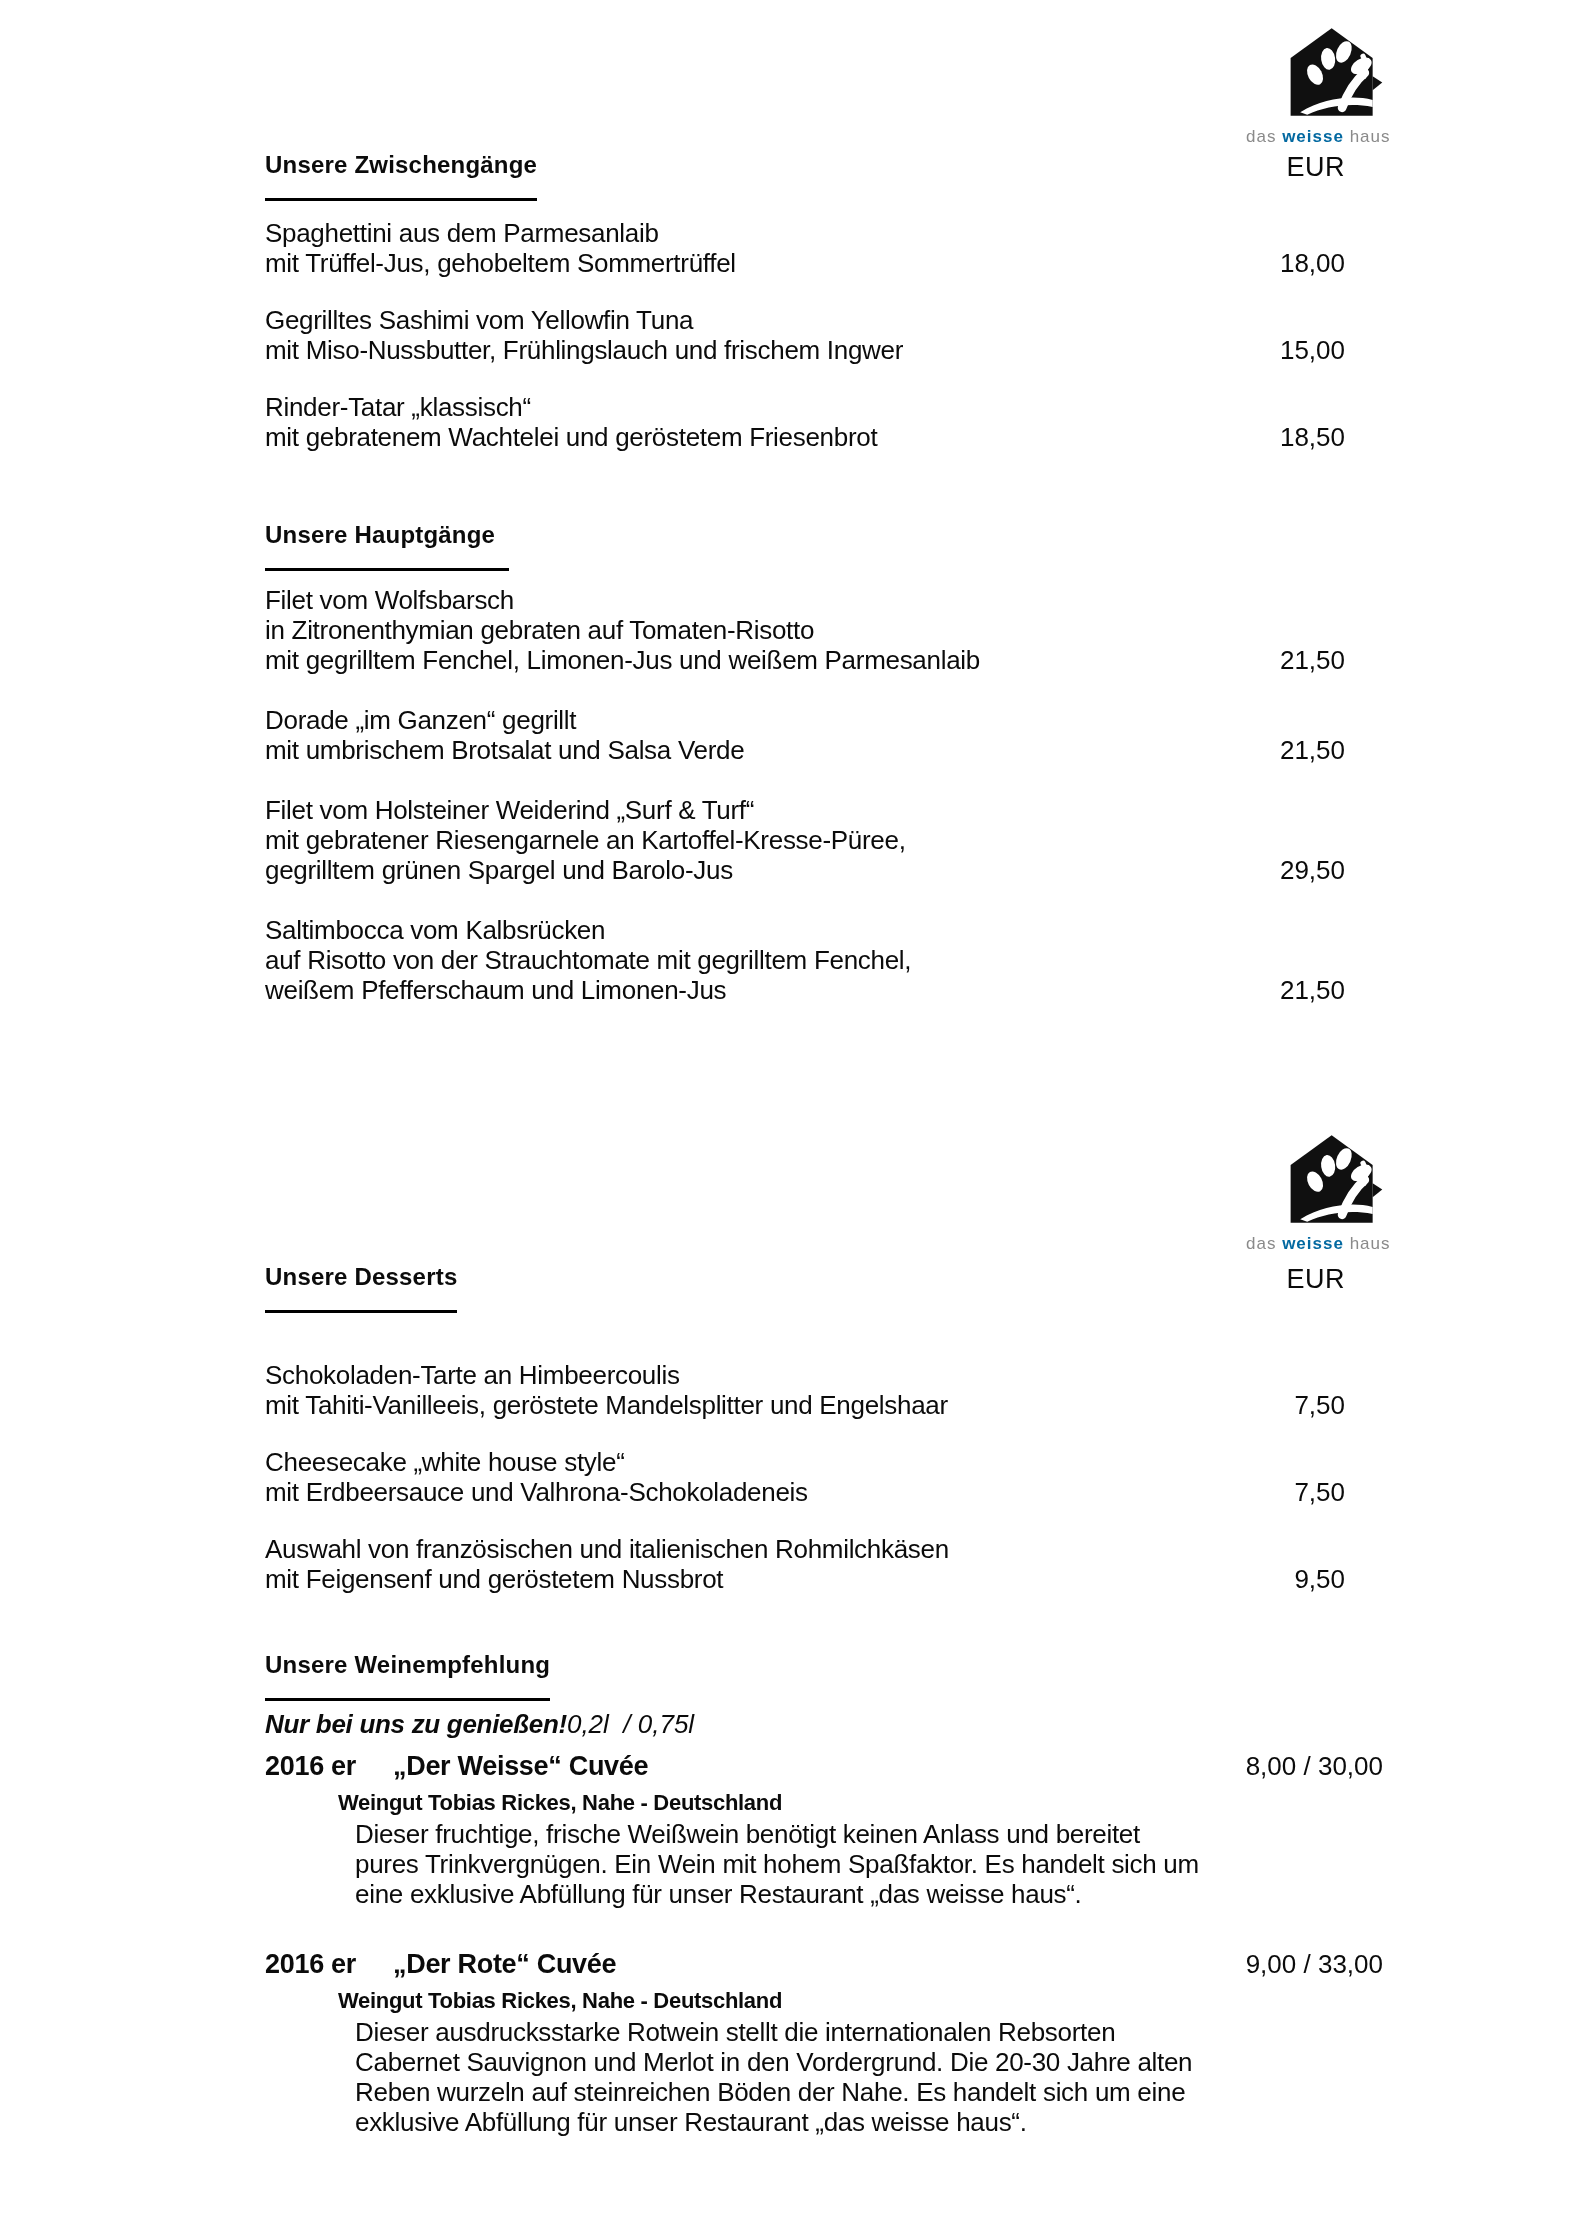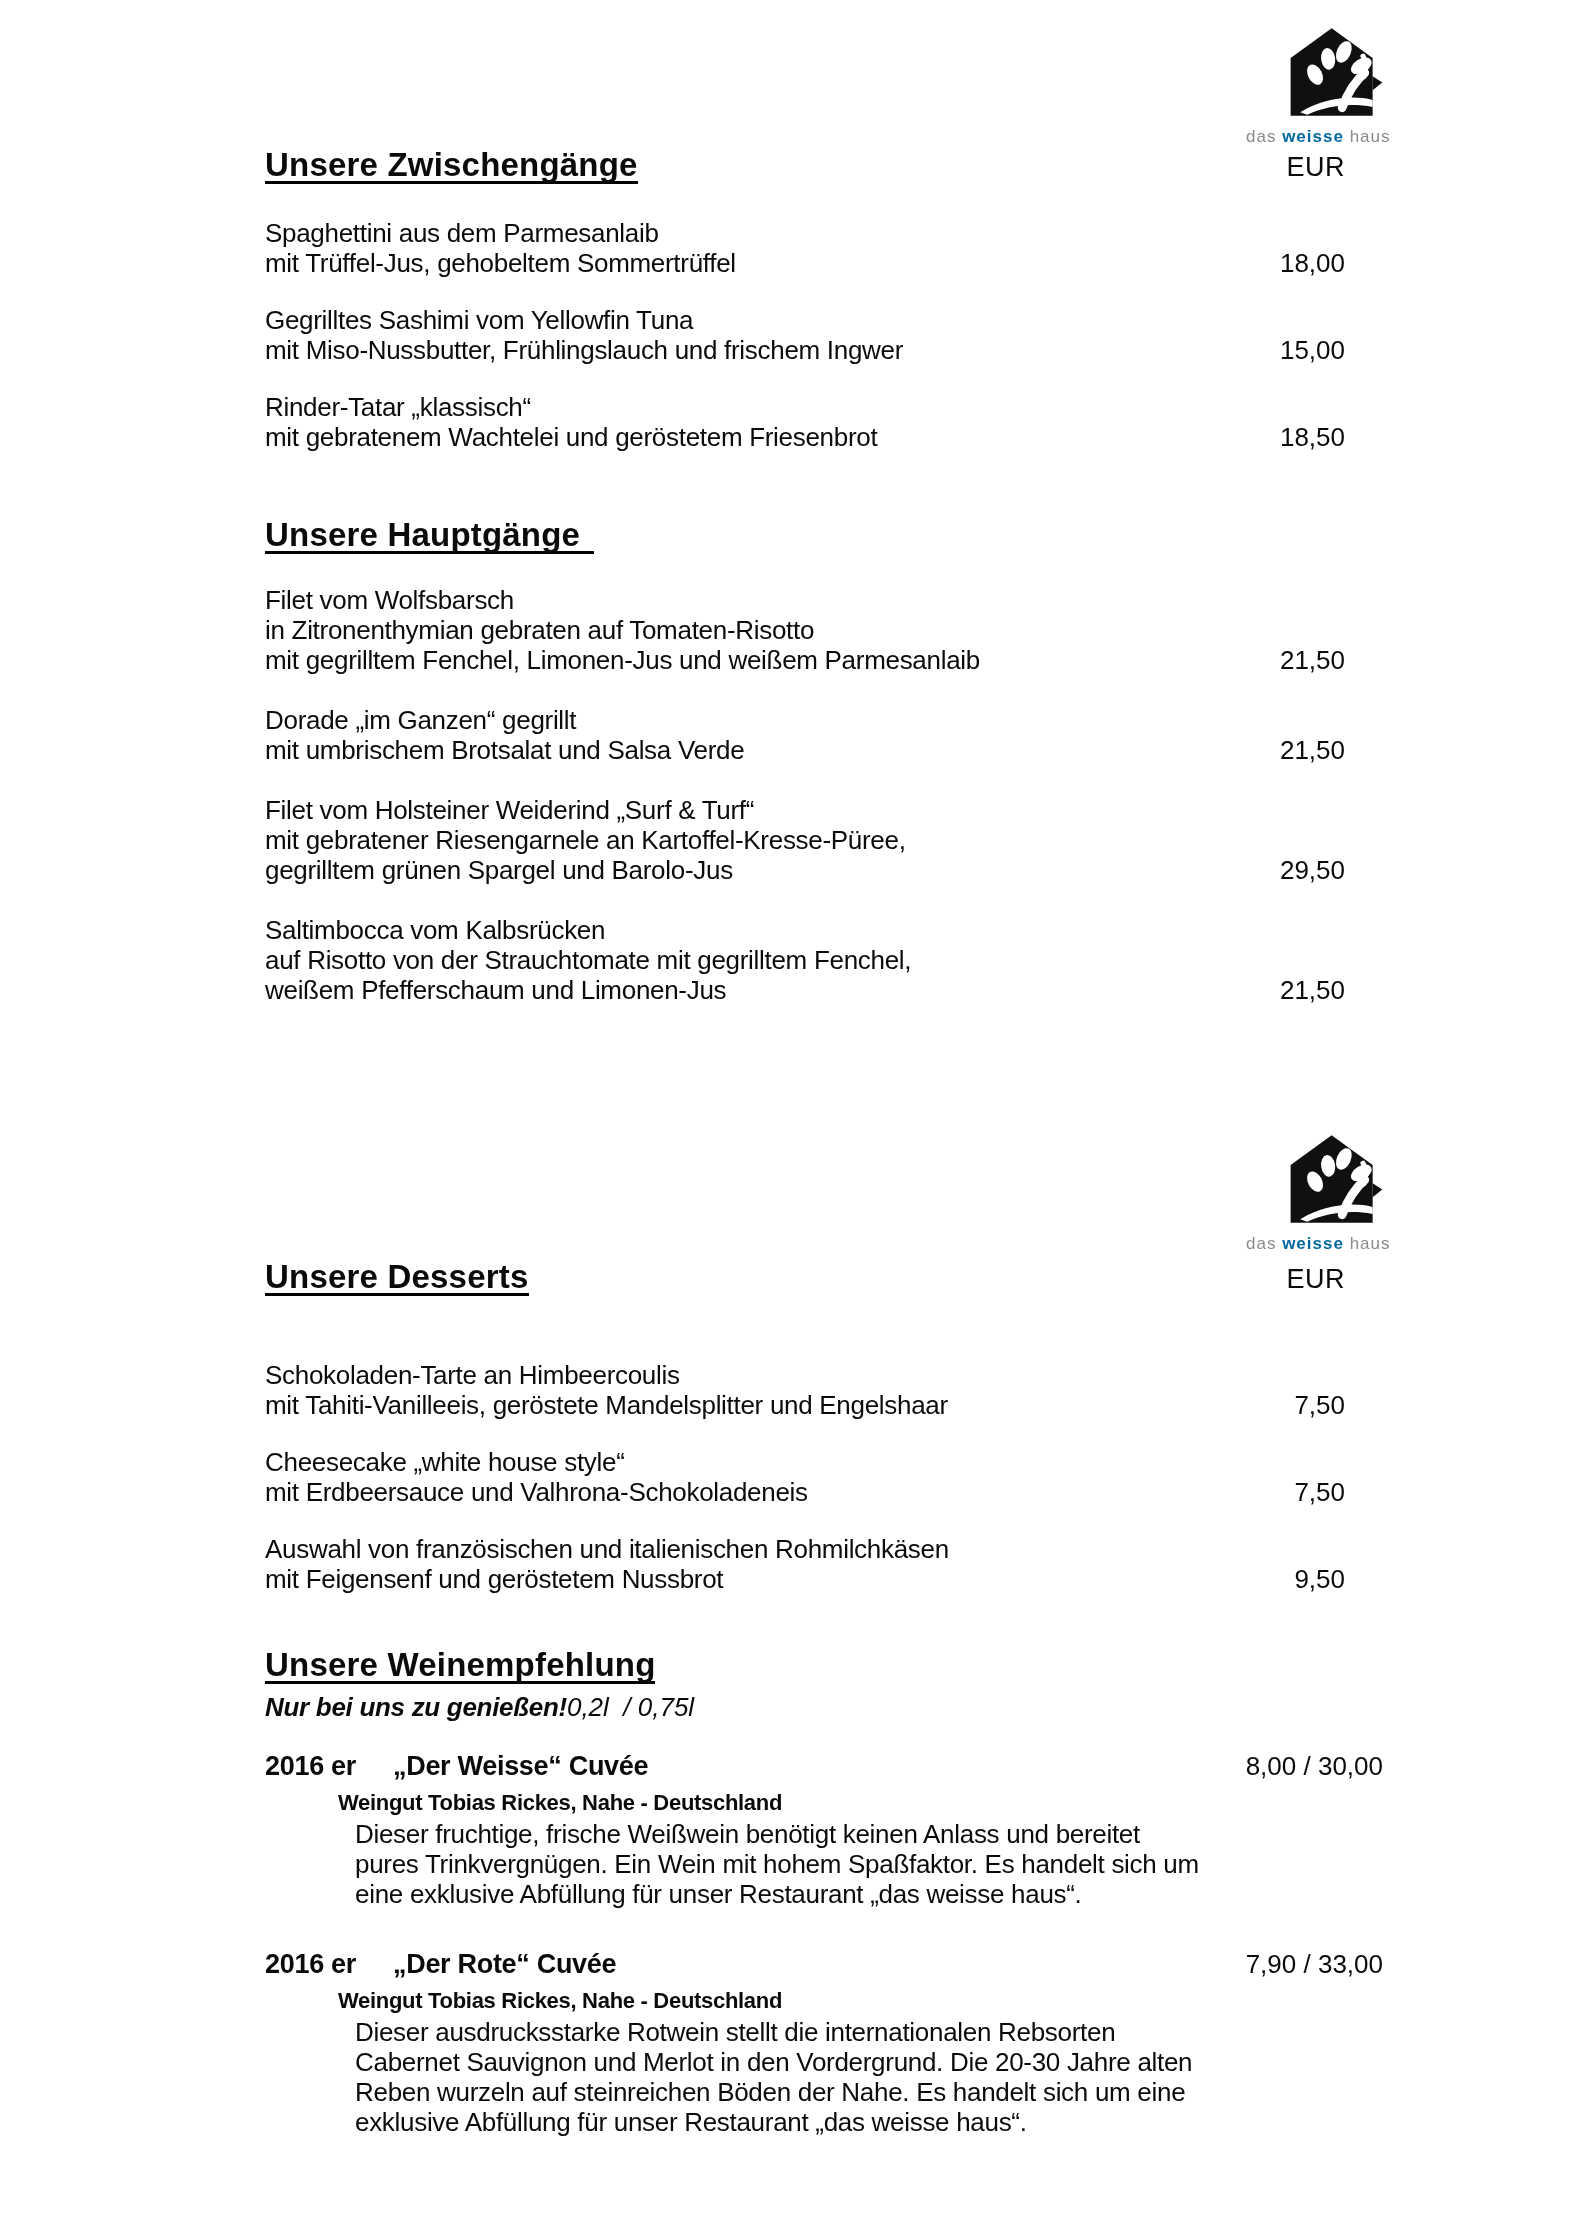--- a/index.html
+++ b/index.html
@@ -16,22 +16,22 @@
   .logo-block{width:140px;text-align:left;}
   .logo-house{display:block;margin-left:42px;width:96px;height:104px;}
   .logo-caption{
     margin-top:3px;font-size:17px;letter-spacing:1px;color:#8a8a8a;
     white-space:nowrap;text-align:center;width:140px;
   }
   .logo-caption b{color:#0369a1;font-weight:700;letter-spacing:1px;}
   
   .header-row{display:flex;justify-content:space-between;align-items:flex-start;}
   .section-title{
-    display:inline-block;font-size:33px;font-weight:700;letter-spacing:.2px;
-    border-bottom:3px solid #000;padding-bottom:1px;line-height:30px;
+    display:inline-block;font-size:24px;font-weight:700;letter-spacing:.2px;
+    border-bottom:3px solid #000;padding-bottom:18px;line-height:30px;
   }
   .pad-underline{padding-right:14px;}
   .eur-label{font-size:27px;line-height:30px;margin-top:2px;letter-spacing:.5px;}
   
   .menu-item{display:flex;align-items:flex-end;}
   .mb27{margin-bottom:27px;}
   .mb30{margin-bottom:30px;}
   .item-text{
     flex:1;font-size:26px;line-height:30px;letter-spacing:-0.3px;
     white-space:pre-line;
@@ -180,21 +180,21 @@
     <div class="wine-winery">Weingut Tobias Rickes, Nahe - Deutschland</div>
     <div class="wine-desc">Dieser fruchtige, frische Weißwein benötigt keinen Anlass und bereitet
 pures Trinkvergnügen. Ein Wein mit hohem Spaßfaktor. Es handelt sich um
 eine exklusive Abfüllung für unser Restaurant „das weisse haus“.</div>
   </div>
 
   <div class="abs" style="left:265px;top:1949px;width:1118px;">
     <div class="wine-head">
       <span class="wine-year">2016 er</span>
       <span class="wine-name">„Der Rote“ Cuvée</span>
-      <span class="wine-price">7,90 / 33,00</span>
+      <span class="wine-price">9,00 / 33,00</span>
     </div>
     <div class="wine-winery">Weingut Tobias Rickes, Nahe - Deutschland</div>
     <div class="wine-desc">Dieser ausdrucksstarke Rotwein stellt die internationalen Rebsorten
 Cabernet Sauvignon und Merlot in den Vordergrund. Die 20-30 Jahre alten
 Reben wurzeln auf steinreichen Böden der Nahe. Es handelt sich um eine
 exklusive Abfüllung für unser Restaurant „das weisse haus“.</div>
   </div>
 
 </div>
 

